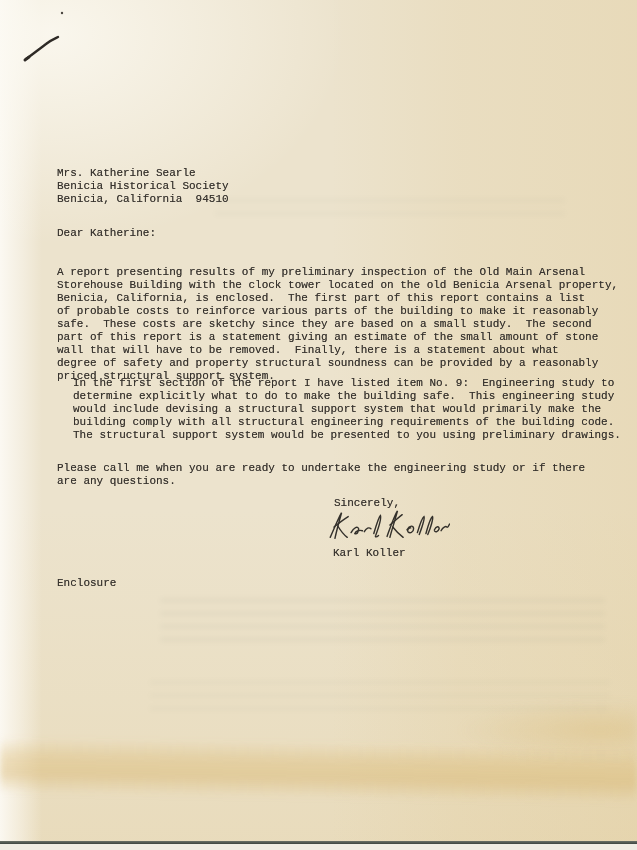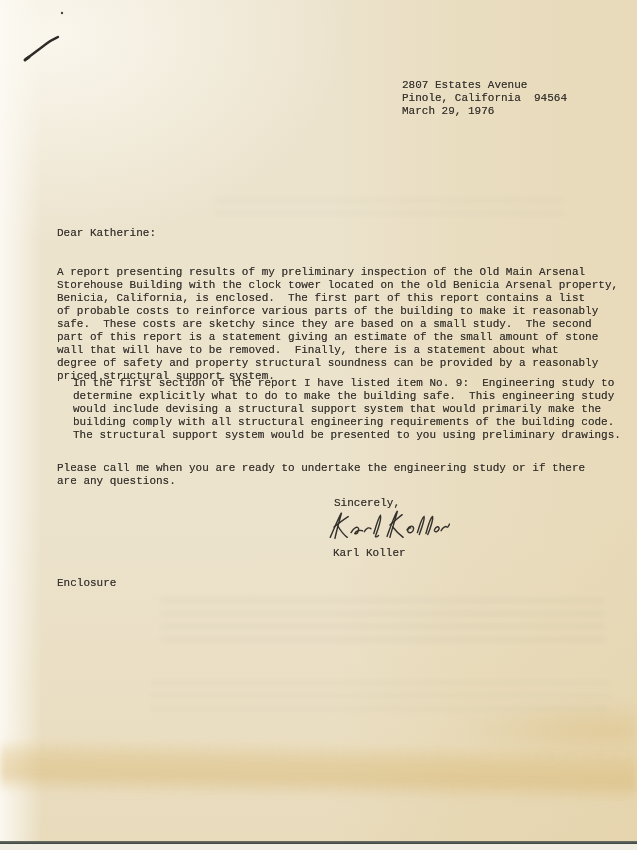--- a/index.html
+++ b/index.html
@@ -89,24 +89,24 @@
   <div class="smudge smudge-3"></div>
 
   <div class="pen-mark-wrap">
     <svg width="54" height="58" viewBox="0 0 54 58">
       <path d="M8,51 C11,49 20,42 28,36 C33,32 38,30 40,29" fill="none" stroke="#2e2a26" stroke-width="2.4" stroke-linecap="round"></path>
       <path d="M7,52 C8,51 10,50 11,49" fill="none" stroke="#2e2a26" stroke-width="3" stroke-linecap="round"></path>
       <circle cx="44" cy="5" r="1.2" fill="#4a453f"></circle>
     </svg>
   </div>
 
-  <div class="tw sender">2807 Estates Avenue
-Pinole, California  94564
-March 29, 1976</div>
 
+  <div class="tw recipient">Mrs. Katherine Searle
+Benicia Historical Society
+Benicia, California  94510</div>
 
   <div class="tw salutation">Dear Katherine:</div>
 
   <div class="tw para-1">A report presenting results of my preliminary inspection of the Old Main Arsenal
 Storehouse Building with the clock tower located on the old Benicia Arsenal property,
 Benicia, California, is enclosed.  The first part of this report contains a list
 of probable costs to reinforce various parts of the building to make it reasonably
 safe.  These costs are sketchy since they are based on a small study.  The second
 part of this report is a statement giving an estimate of the small amount of stone
 wall that will have to be removed.  Finally, there is a statement about what

